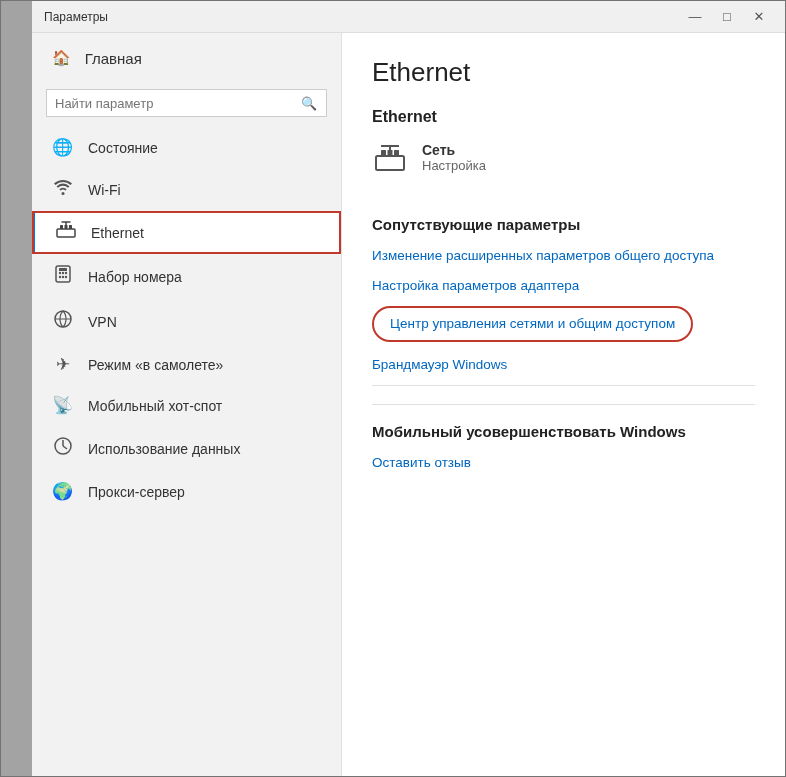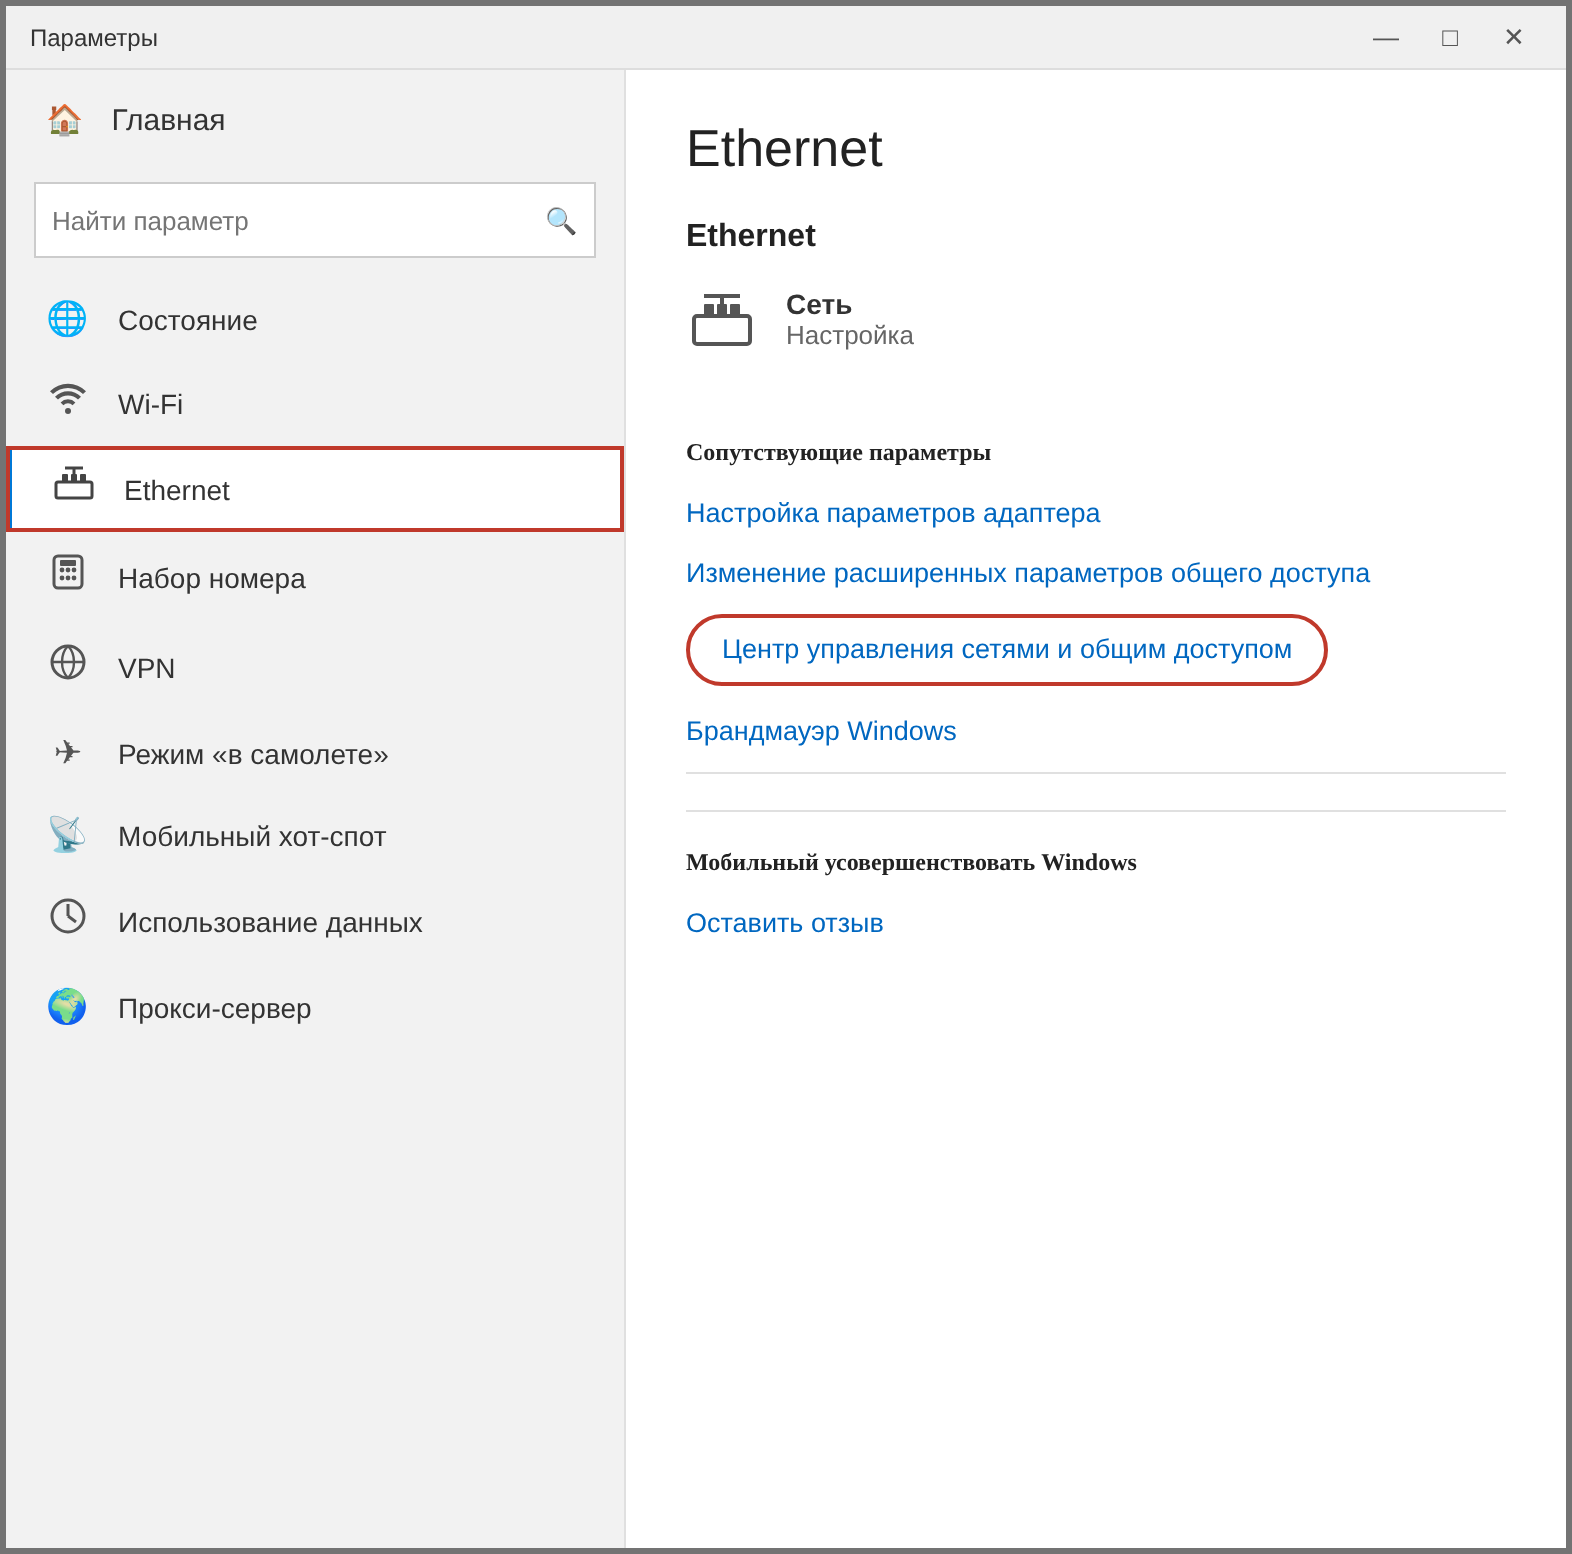--- a/index.html
+++ b/index.html
@@ -7,24 +7,25 @@
       font-family: 'Segoe UI', Arial, sans-serif;
       background: #fff;
       width: 786px;
       height: 777px;
       overflow: hidden;
     }
 
     .window {
       width: 786px;
       height: 777px;
-      border: 3px solid #737373;
+      border: 1px solid #737373;
       display: flex;
       flex-direction: column;
       background: #a3a3a3;
+      padding-left: 31px;
     }
 
     .title-bar {
       height: 32px;
       background: #f0f0f0;
       display: flex;
       align-items: center;
       padding: 0 12px;
       border-bottom: 1px solid #ddd;
       flex-shrink: 0;
@@ -80,21 +81,21 @@
       font-size: 15px;
       color: #333;
     }
 
     .search-box {
       margin: 6px 14px 10px;
       display: flex;
       align-items: center;
       background: #fff;
       border: 1px solid #ccc;
-      height: 38px;
+      height: 28px;
       padding: 0 8px;
     }
 
     .search-input {
       border: none;
       outline: none;
       flex: 1;
       font-size: 13px;
       background: transparent;
       color: #333;
@@ -182,26 +183,25 @@
       font-weight: 600;
       color: #333;
     }
 
     .network-info .network-status {
       font-size: 13px;
       color: #666;
     }
 
     .section-header {
-      font-size: 12px;
+      font-size: 15px;
       font-weight: 600;
       color: #222;
       margin-bottom: 14px;
       margin-top: 10px;
-      font-family: Liberation Serif, serif;
     }
 
     .link-item {
       display: block;
       color: #0067c0;
       font-size: 13.5px;
       text-decoration: none;
       cursor: pointer;
       margin-bottom: 12px;
       line-height: 1.3;
@@ -361,22 +361,22 @@
         </div>
         <div class="network-info">
           <div class="network-name">Сеть</div>
           <div class="network-status">Настройка</div>
         </div>
       </div>
 
       <div>
         <div class="section-header">Сопутствующие параметры</div>
 
+        <a class="link-item">Изменение расширенных параметров общего доступа</a>
         <a class="link-item">Настройка параметров адаптера</a>
-        <a class="link-item">Изменение расширенных параметров общего доступа</a>
         <a class="link-item highlighted">Центр управления сетями и общим доступом</a>
         <a class="link-item">Брандмауэр Windows</a>
       </div>
 
       <div class="divider"></div>
 
 
       <div class="divider"></div>
 
       <div class="improve-section">

